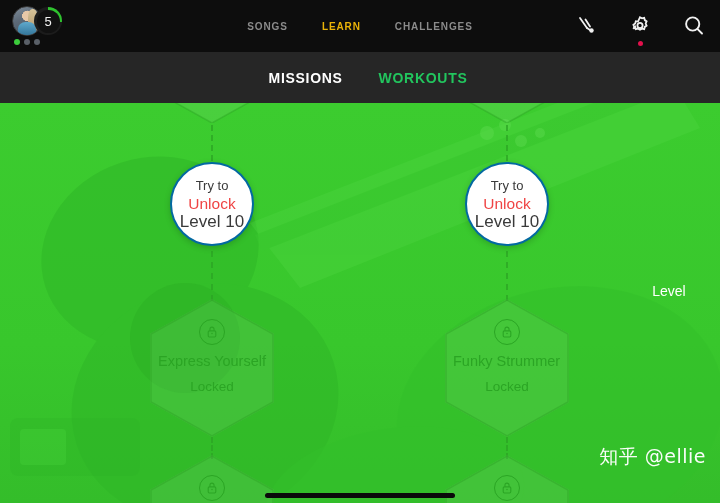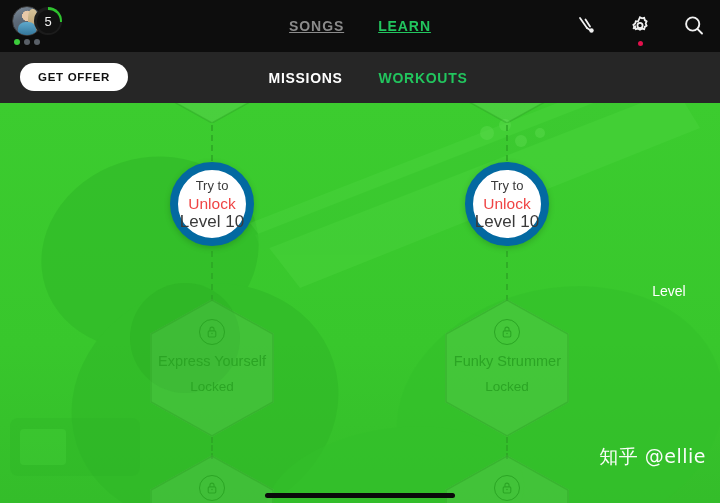--- a/index.html
+++ b/index.html
@@ -59,24 +59,24 @@
   }
   .dots { position:absolute; left:2px; top:33px; display:flex; gap:4px; }
   .dot { width:6px; height:6px; border-radius:50%; background:#5a6068; }
   .dot.on { background:#3ccc3c; }
 
   .navtabs {
     position:absolute; left:0; top:0; width:720px; height:52px;
     display:flex; align-items:center; justify-content:center; gap:34px;
   }
   .navtab {
-    font-size:14px; font-weight:bold; letter-spacing:0.9px;
-    color:#8b8b8b; cursor:pointer; user-select:none;text-decoration:underline;
-  }
-  .navtab.active { color:#22c55e;text-align:right; }
+    font-size:10px; font-weight:bold; letter-spacing:0.9px;
+    color:#8b8b8b; cursor:pointer; user-select:none;
+  }
+  .navtab.active { color:#eab308;text-align:right; }
 
   .topicons {
     position:absolute; right:14px; top:0; height:52px;
     display:flex; align-items:center; gap:30px;
   }
   .ticon { width:24px; height:24px; position:relative; cursor:pointer; }
   .reddot {
     position:absolute; left:50%; margin-left:-2.5px; bottom:-8px;
     width:5px; height:5px; border-radius:50%; background:#e3104c;
   }
@@ -130,30 +130,30 @@
     position:absolute; left:0; top:0; width:124px; height:138px;
     pointer-events:none;
   }
   .lock {
     margin-top:20px; width:26px; height:26px;
     border:1.6px solid #2ba524; border-radius:50%;
     display:flex; align-items:center; justify-content:center;
   }
   .hex-title {
     margin-top:7px; color:#2ba524; font-size:14.5px;
-    line-height:18px; text-align:right; width:108px;
+    line-height:18px; text-align:left; width:108px;
   }
   .hex-status {
     margin-top:9px; color:#2ba524; font-size:13.5px; text-align:left;
   }
 
   
   .circle {
     position:absolute; width:84px; height:84px; border-radius:50%;
-    background:#ffffff; border:8px solid #0369a1;
+    background:#ffffff; border:2px solid #0369a1;
     box-shadow:0 2px 6px rgba(0,0,0,0.18);
     display:flex; flex-direction:column; align-items:center; justify-content:center;
     cursor:pointer;
   }
   .c-l1 { color:#3a3a3a; font-size:13px; line-height:16px; }
   .c-l2 { color:#ef4444; font-size:15.5px; line-height:19px; }
   .c-l3 { color:#3a3a3a; font-size:17px; line-height:17px; }
 
   
   .levelbadge { position:absolute; right:20px; top:180px; width:62px; text-align:center; }
@@ -193,20 +193,21 @@
       <div class="dots">
         <span class="dot on"></span>
         <span class="dot"></span>
         <span class="dot"></span>
       </div>
     </div>
 
     <div class="navtabs">
       <span class="navtab">SONGS</span>
       <span class="navtab active">LEARN</span>
+      <span class="navtab">CHALLENGES</span>
     </div>
 
     <div class="topicons">
       <div class="ticon">
         <svg viewBox="0 0 24 24" width="24" height="24" fill="none" stroke="#f0f0f0" stroke-width="1.8" stroke-linecap="round">
           <path d="M6 4 L13 14"></path>
           <path d="M11.5 5.5 L16 12.5"></path>
           <circle cx="17.5" cy="16.5" r="2.2" fill="#f0f0f0" stroke="none"></circle>
           <path d="M13 14 L16 16"></path>
         </svg>
@@ -221,21 +222,20 @@
       <div class="ticon">
         <svg viewBox="0 0 24 24" width="24" height="24" fill="none" stroke="#f0f0f0" stroke-width="1.9" stroke-linecap="round">
           <circle cx="10.7" cy="10" r="6.6"></circle>
           <path d="M15.6 15.1 L20 19.5"></path>
         </svg>
       </div>
     </div>
   </div>
 
   <div class="subbar">
-    <button class="offer-btn">GET OFFER</button>
     <div class="subtabs">
       <span class="subtab active">MISSIONS</span>
       <span class="subtab">WORKOUTS</span>
     </div>
   </div>
 
   <div class="map">
 
     <svg class="bg-svg" viewBox="0 0 720 400" preserveAspectRatio="none">
       <defs>

